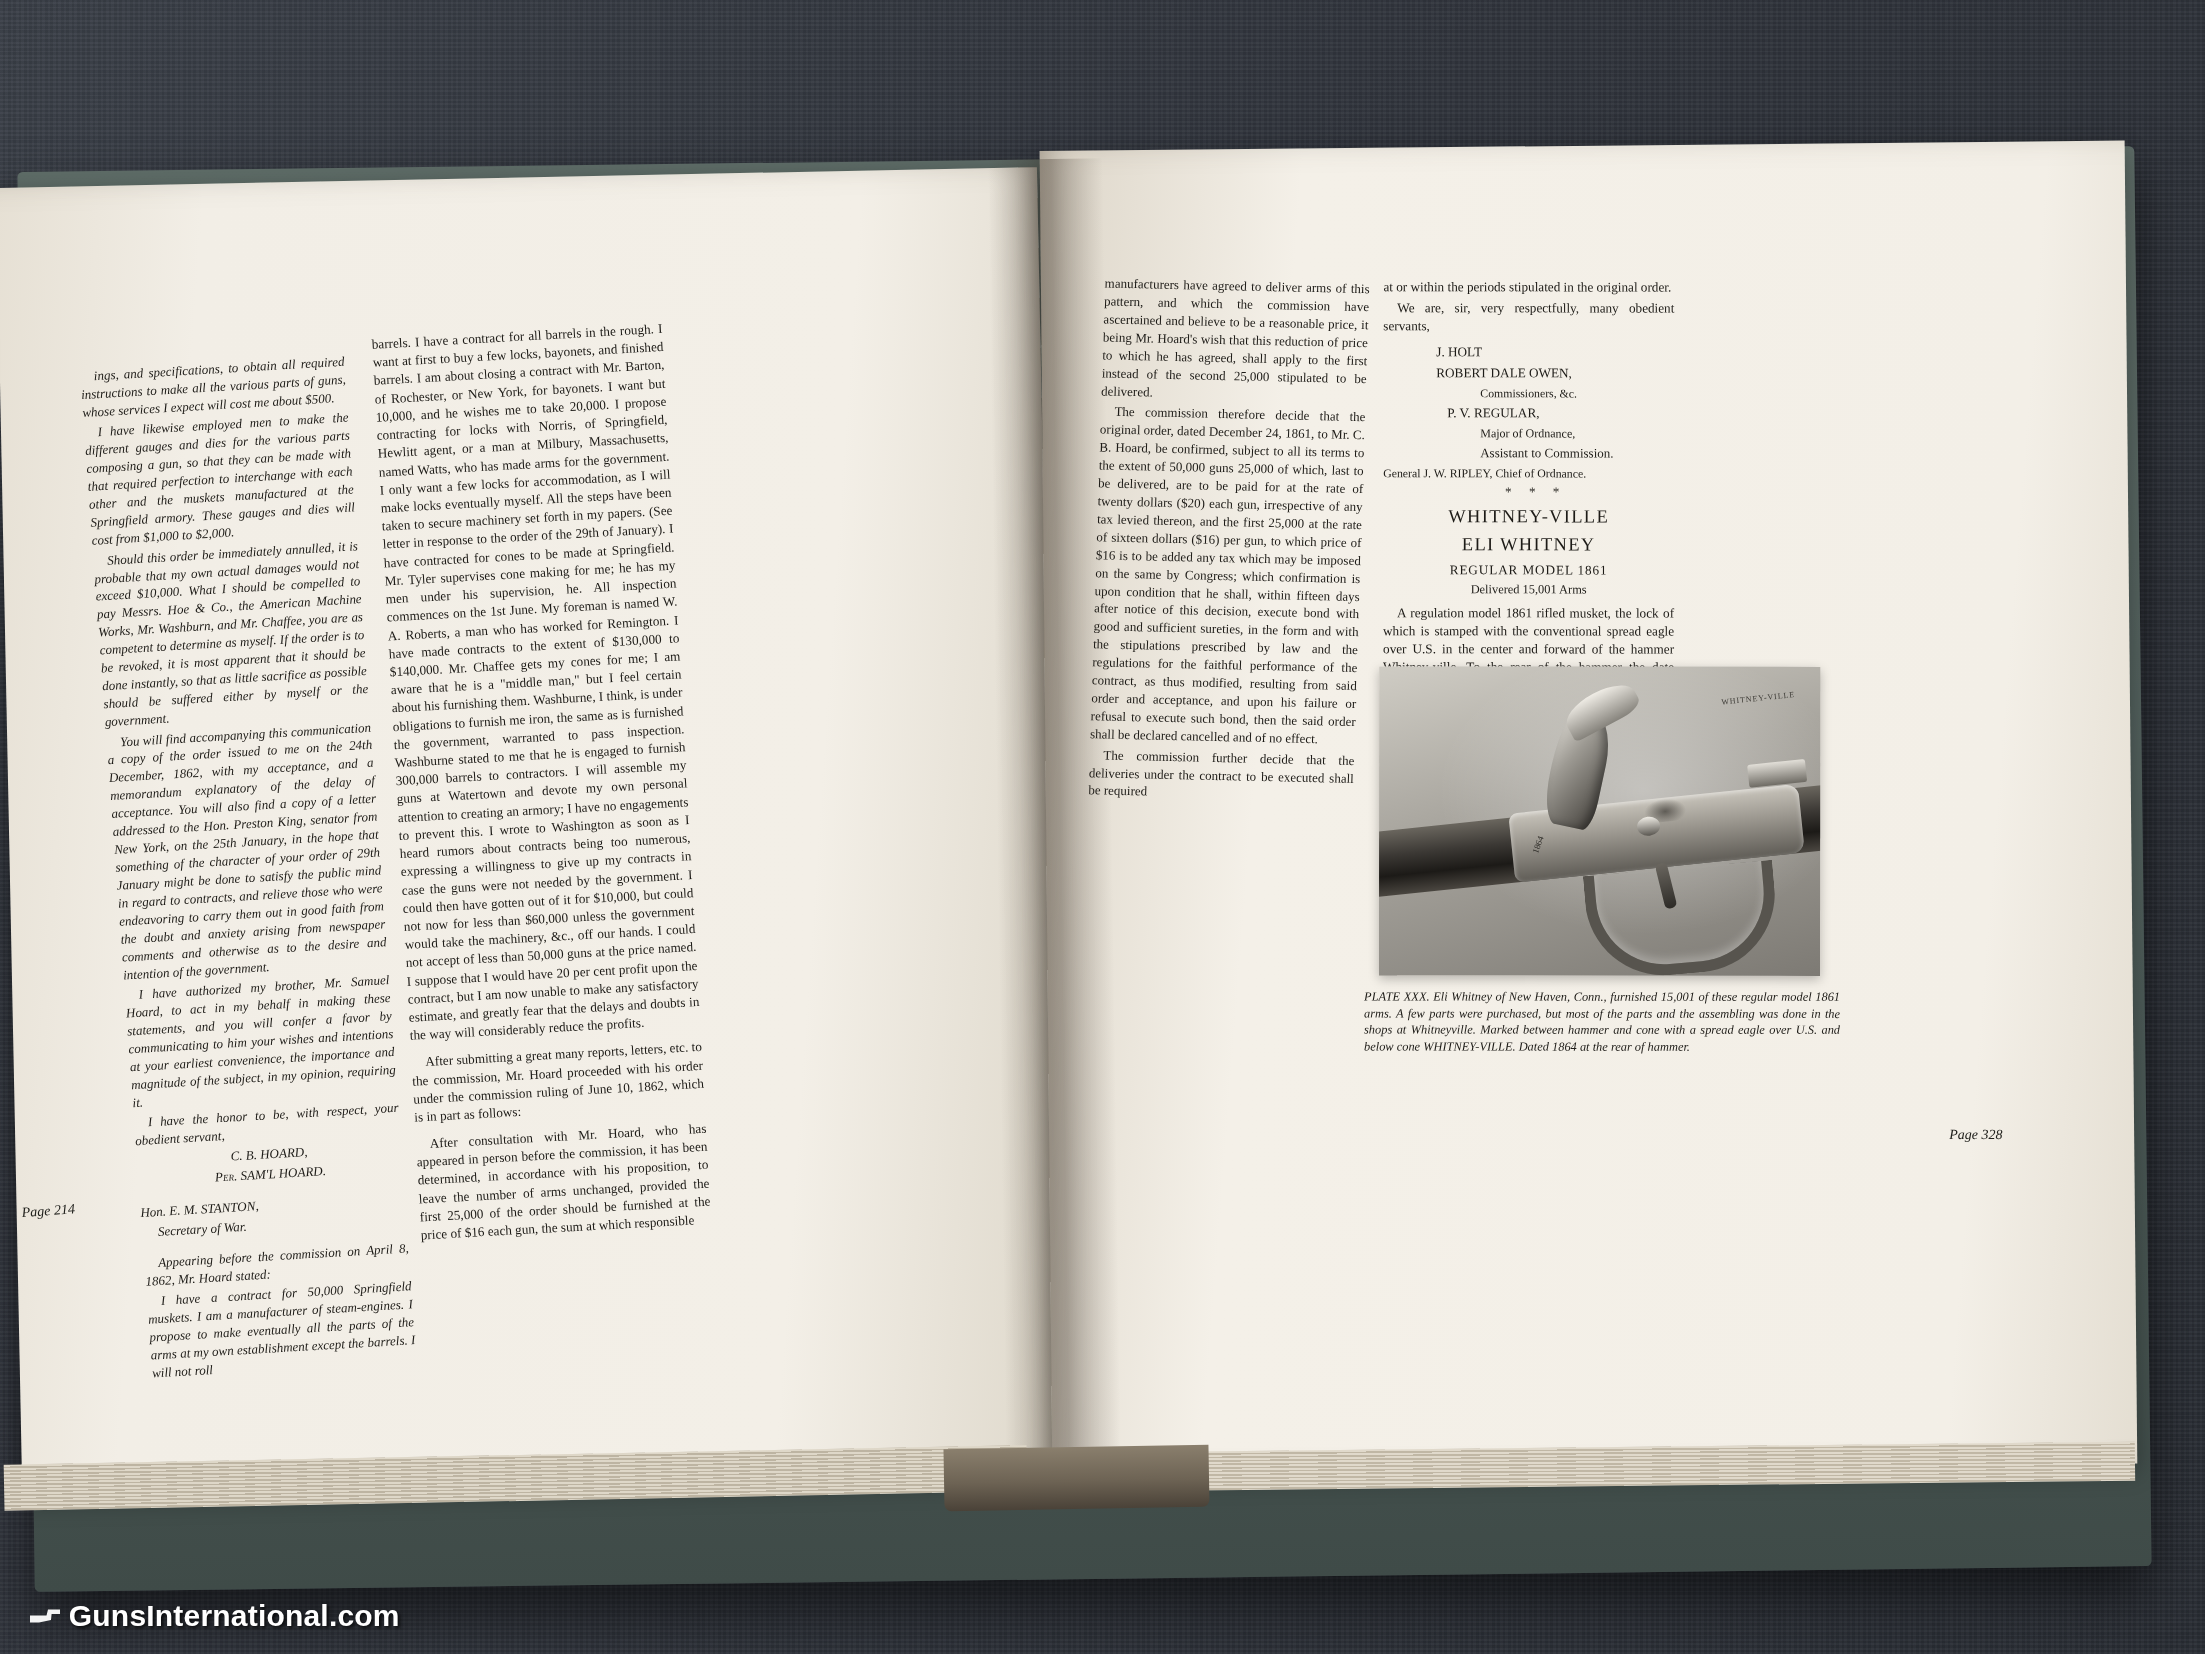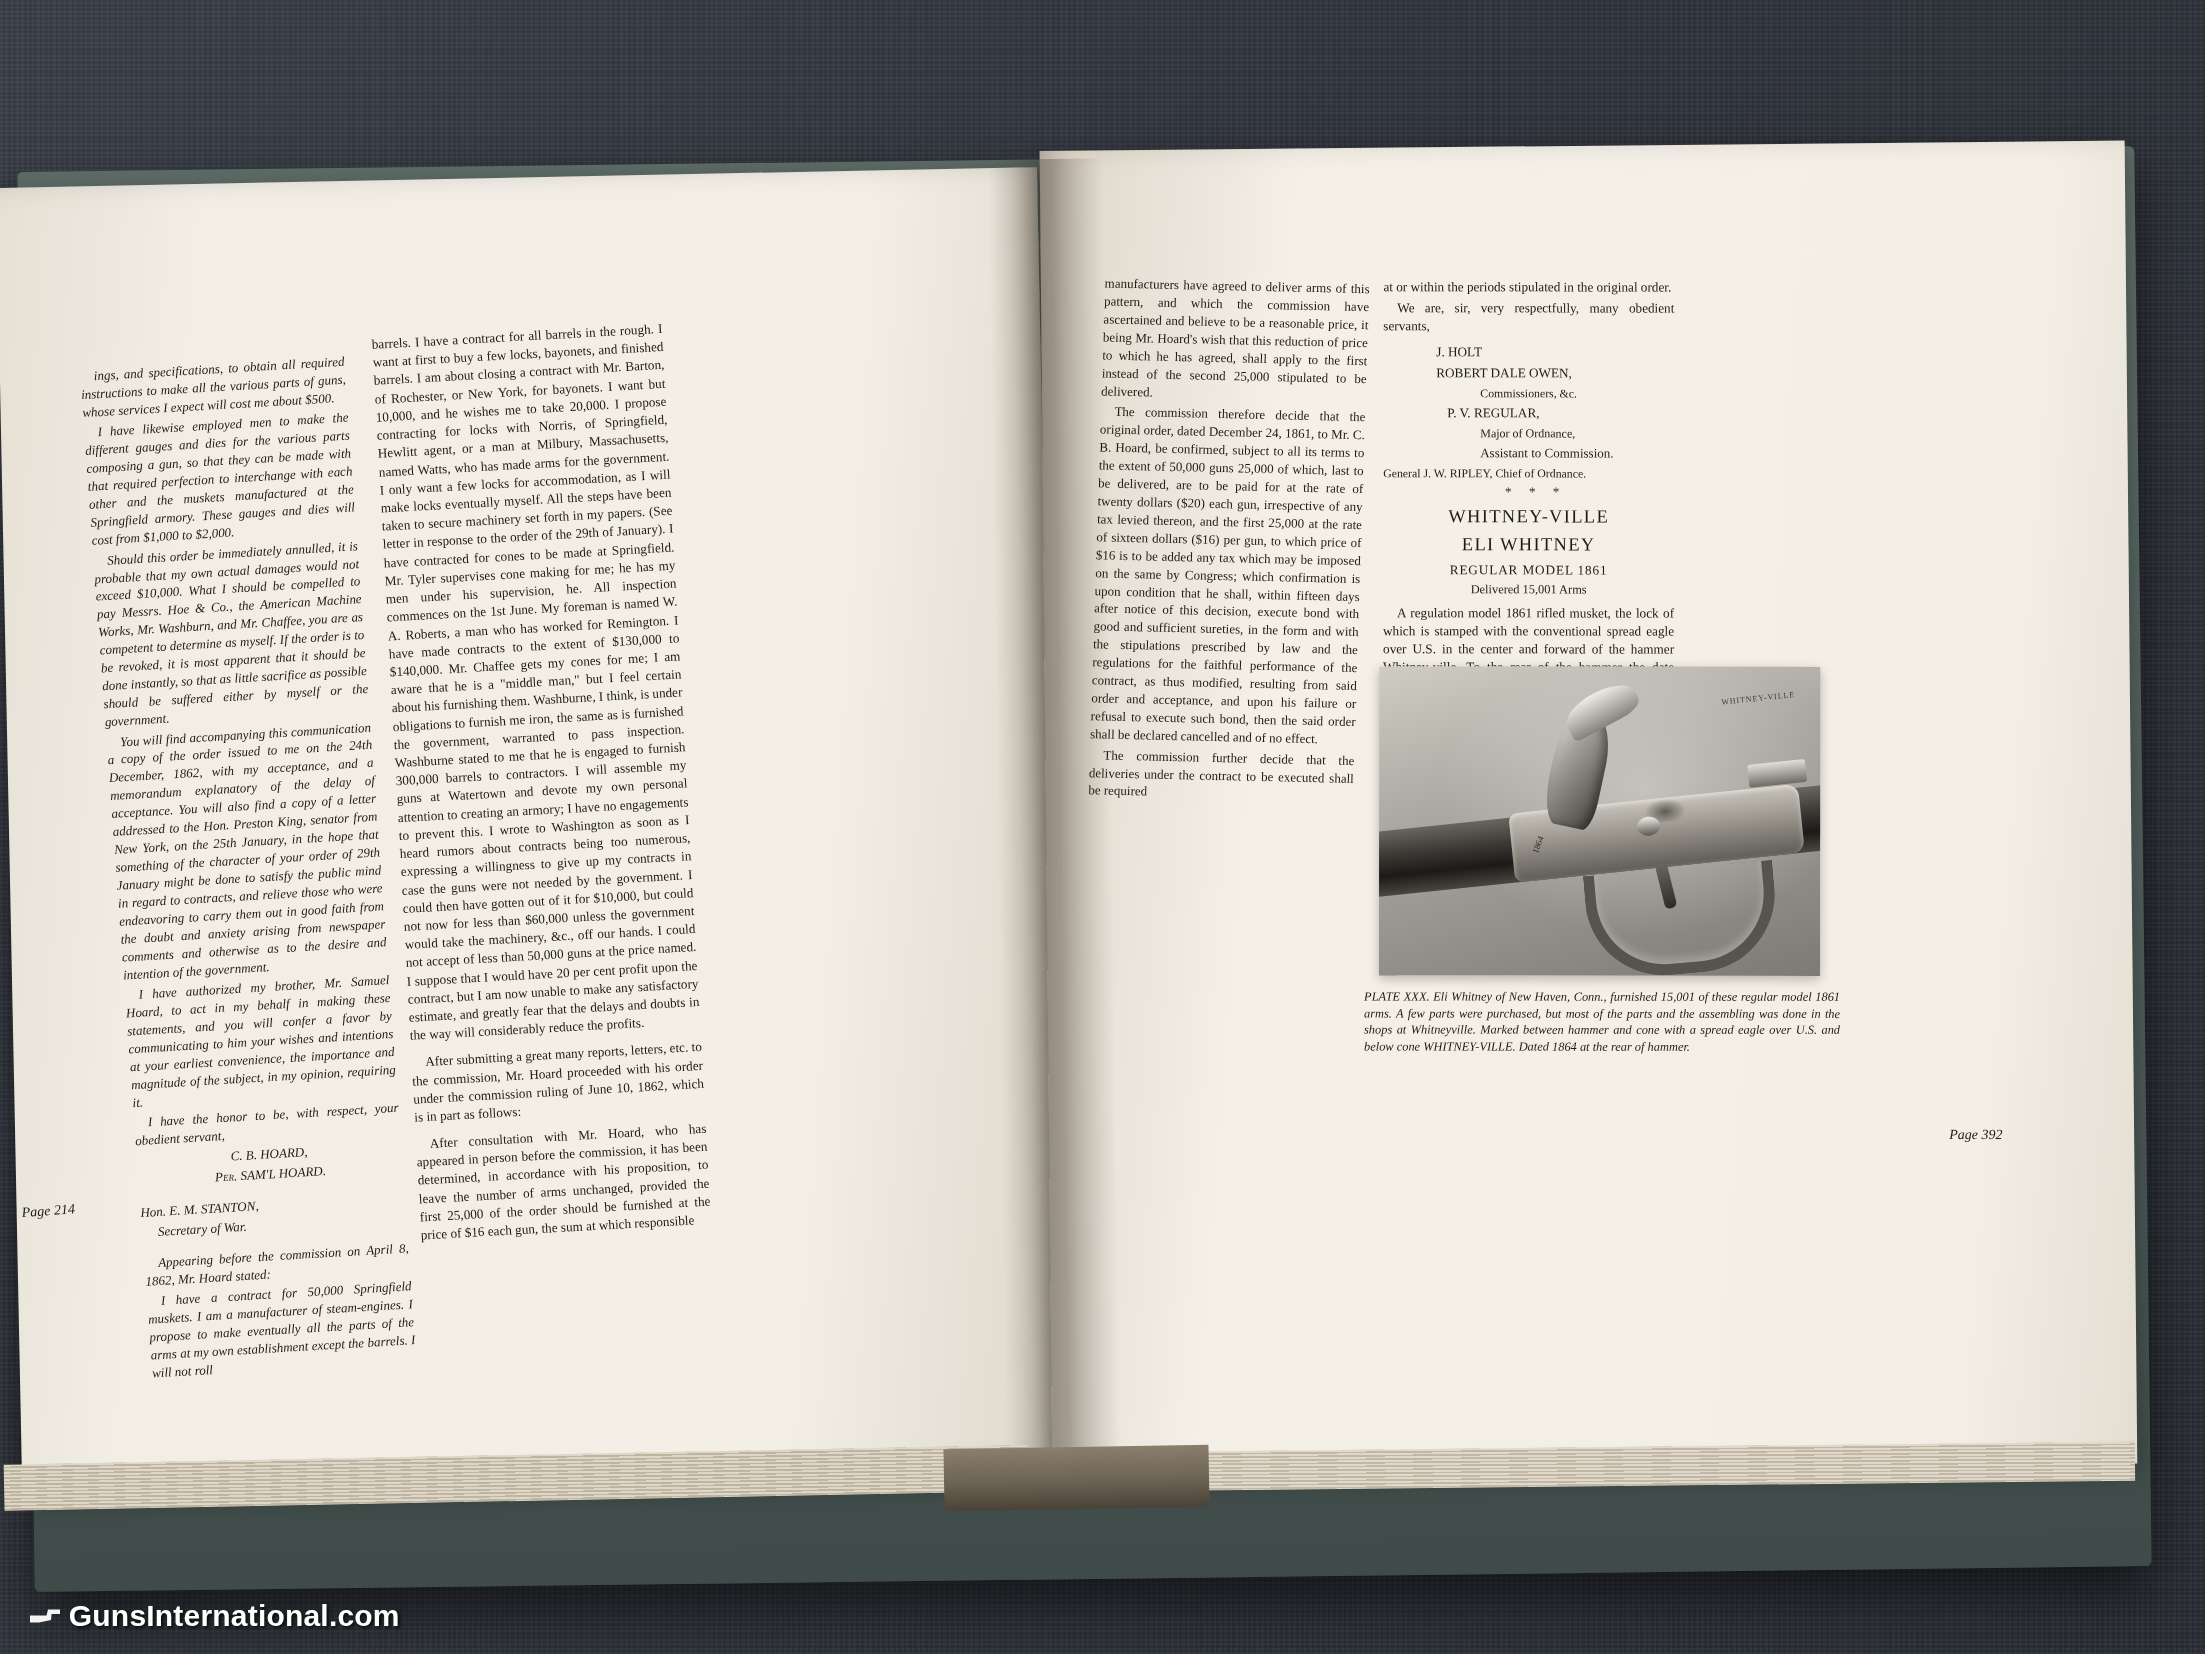--- a/index.html
+++ b/index.html
@@ -399,21 +399,21 @@
           <div class="hammer-spur"></div>
           <div class="trigger-guard"></div>
           <div class="trigger"></div>
           <div class="lock-text">WHITNEY-VILLE</div>
           <div class="lock-date">1864</div>
         </div>
       </div>
 
       <div class="plate-caption">PLATE XXX. Eli Whitney of New Haven, Conn., furnished 15,001 of these regular model 1861 arms. A few parts were purchased, but most of the parts and the assembling was done in the shops at Whitneyville. Marked between hammer and cone with a spread eagle over U.S. and below cone WHITNEY-VILLE. Dated 1864 at the rear of hammer.</div>
 
-      <div class="folio folio-right">Page 392</div>
+      <div class="folio folio-right">Page 328</div>
     </div>
 
     <div class="gutter-shade"></div>
     <div class="page-stack-left"></div>
     <div class="page-stack-right"></div>
     <div class="spine-bottom"></div>
   </div>
 
   <div class="watermark">
     <span class="wm-icon"></span>

